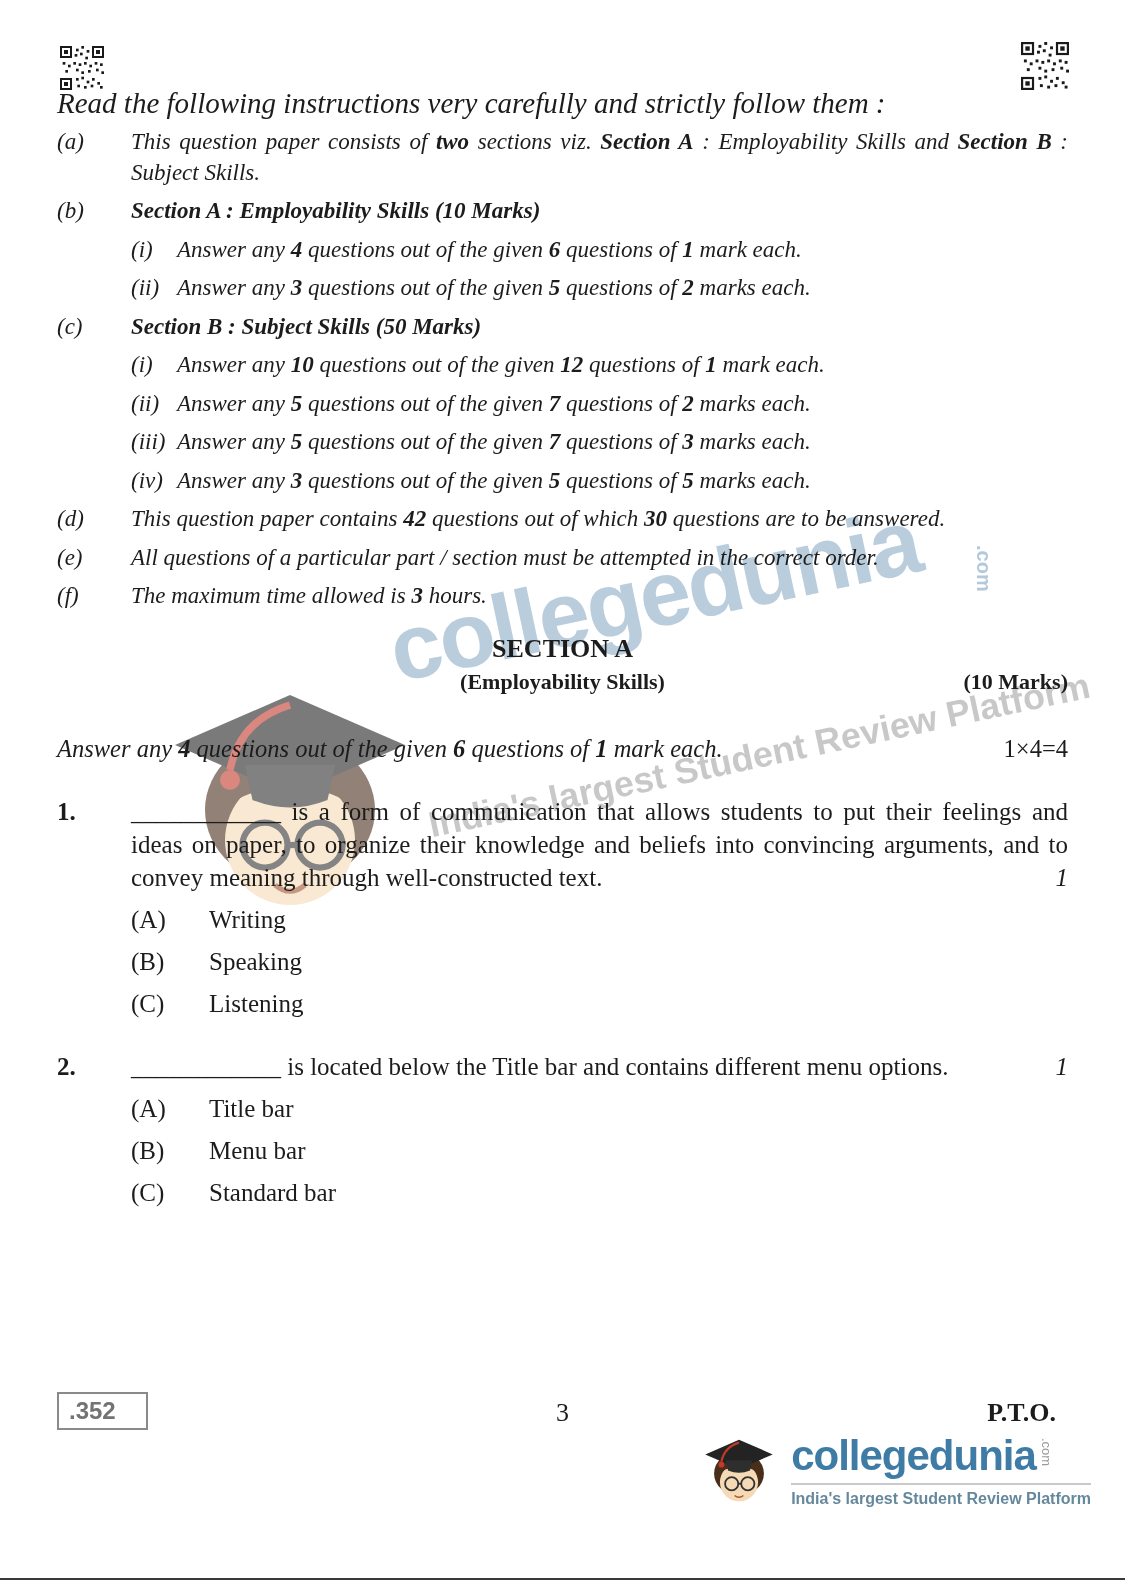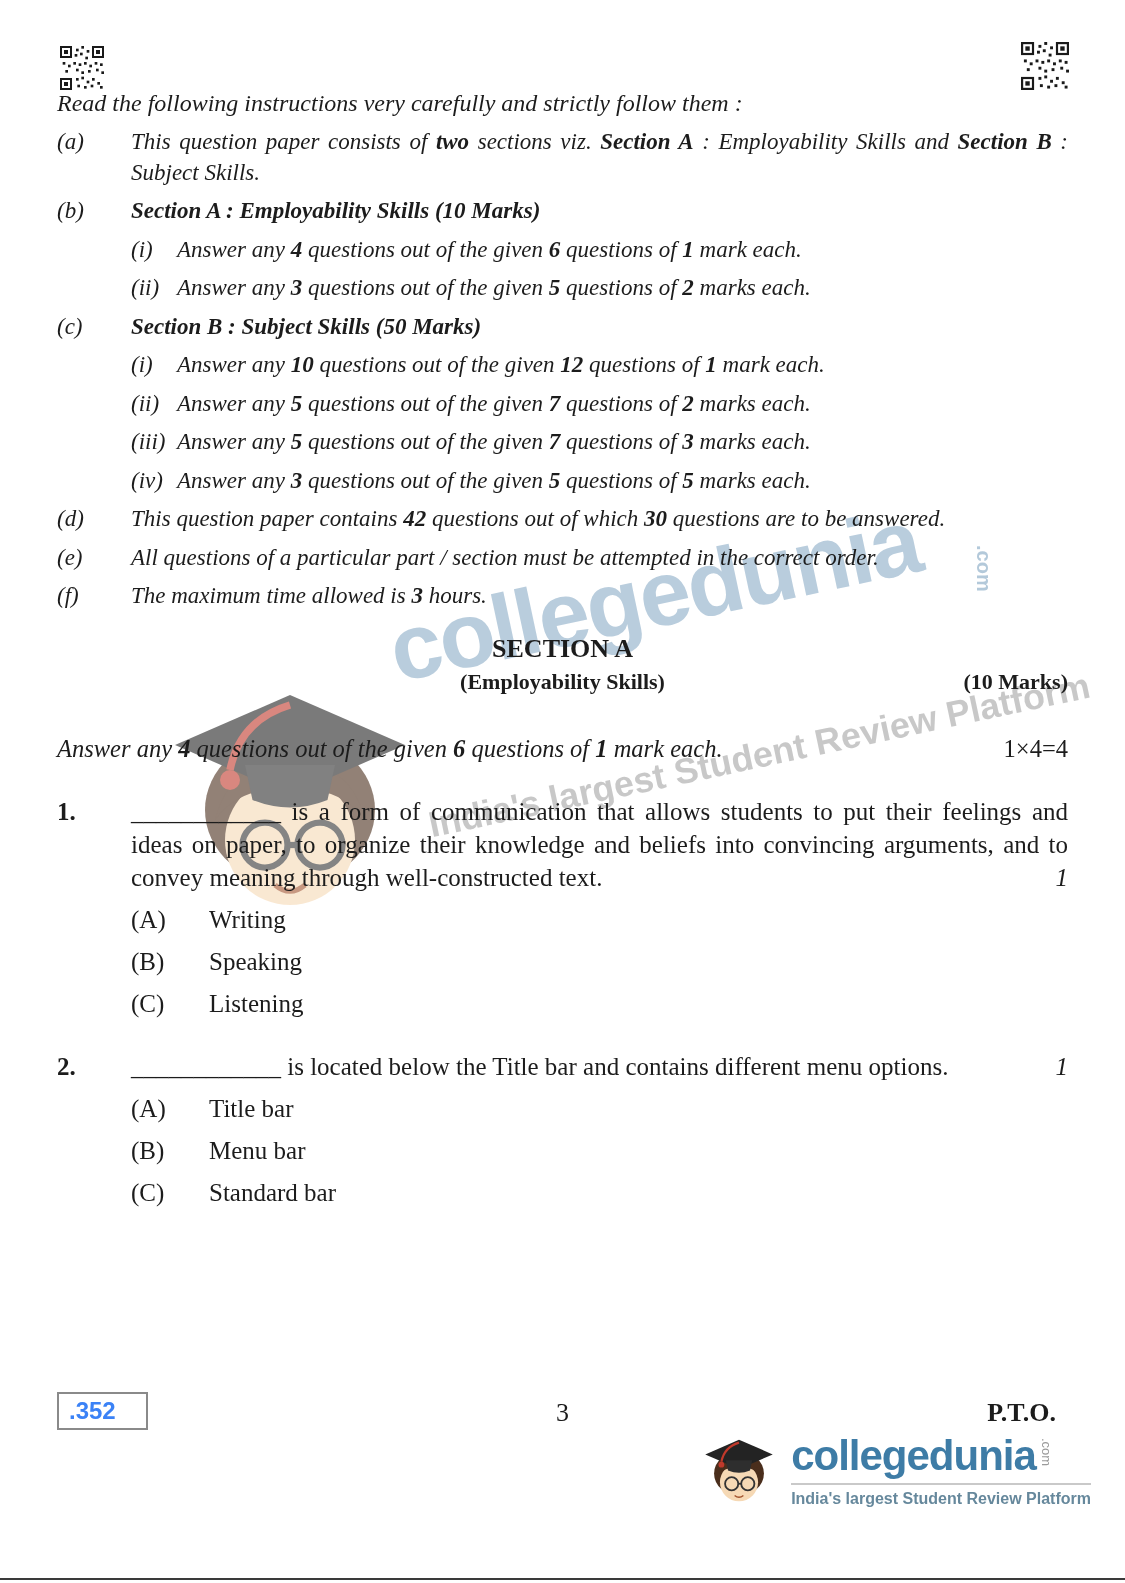--- a/index.html
+++ b/index.html
@@ -41,21 +41,21 @@
 
   
   .qr { position: absolute; z-index: 2; }
   .qr-left { left: 60px; top: 46px; width: 44px; height: 44px; }
   .qr-right { right: 56px; top: 42px; width: 48px; height: 48px; }
 
   
   .content { position: relative; z-index: 1; padding: 80px 57px 0 57px; }
 
   .gi-title { font-size: 26px; font-weight: bold; font-style: italic; }
-  .gi-sub   { font-size: 24px; font-style: italic; margin-top: 8px; line-height: 31px; }
+  .gi-sub   { font-size: 29px; font-style: italic; margin-top: 8px; line-height: 31px; }
 
   .inst-row { display: flex; font-size: 23px; font-style: italic; line-height: 30.5px; margin-top: 8px; }
   .inst-label { flex: 0 0 74px; }
   .inst-row.sub { padding-left: 74px; }
   .inst-row.sub .inst-label { flex: 0 0 46px; }
   .inst-text { flex: 1; text-align: justify; }
   .b { font-weight: bold; }
 
   .section-title { margin-top: 20px; text-align: center; font-weight: bold; font-size: 26px; line-height: 33px; }
   .section-sub-row { position: relative; text-align: center; font-weight: bold; font-size: 22px; line-height: 33px; }
@@ -71,21 +71,21 @@
   .q-textwrap { position: relative; }
   .q-text { display: block; text-align: justify; }
   .q-marks { position: absolute; right: 0; bottom: 0; font-style: italic; }
   .option { display: flex; margin-top: 9px; }
   .opt-label { flex: 0 0 78px; }
 
   
   .footer { position: absolute; left: 57px; right: 57px; top: 1392px; z-index: 1; font-size: 26px; height: 48px; }
   .code-box {
     display: inline-block; border: 2px solid #8a8a8a; padding: 3px 30px 3px 10px;
-    font-family: "Liberation Sans", sans-serif; font-weight: bold; font-size: 24px; color: #3b82f6;
+    font-family: "Liberation Sans", sans-serif; font-weight: bold; font-size: 24px; color: #737373;
   }
   .page-num { position: absolute; left: 50%; top: 6px; transform: translateX(-50%); }
   .pto { position: absolute; right: 12px; top: 6px; font-weight: bold; }
 
   
   .logo { position: absolute; right: 34px; top: 1424px; z-index: 1; display: flex; align-items: flex-start; gap: 8px; font-family: "Liberation Sans", sans-serif; }
   .logo-mascot { width: 88px; height: 96px; }
   .logo-text { display: flex; flex-direction: column; padding-top: 10px; }
   .logo-brand-row { display: flex; align-items: flex-start; }
   .logo-brand { font-size: 42px; font-weight: bold; color: #3e7ca6; letter-spacing: -1px; line-height: 44px; }

